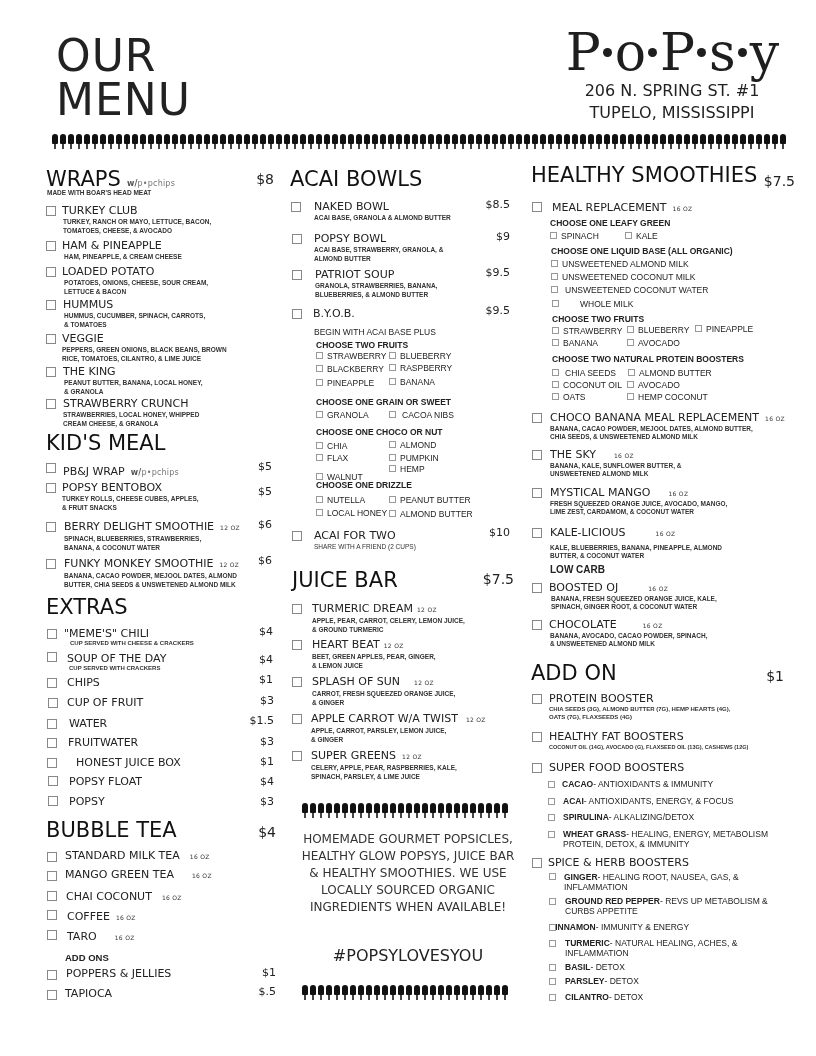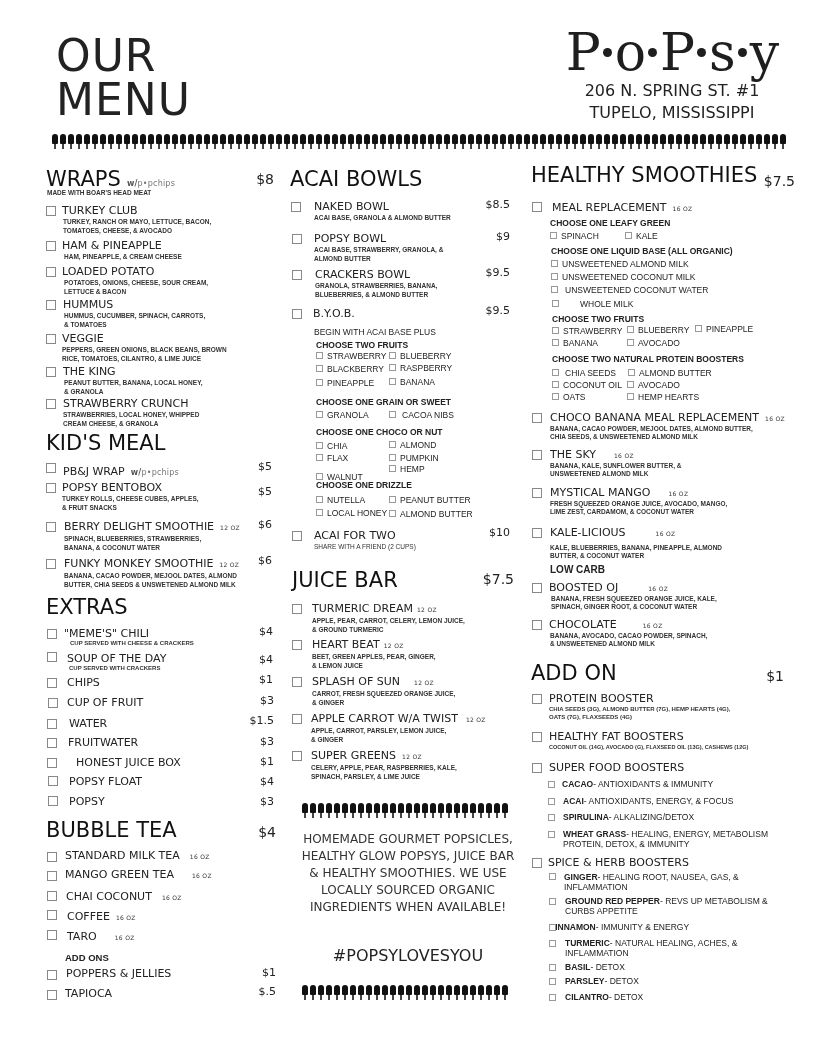--- a/index.html
+++ b/index.html
@@ -365,21 +365,21 @@
       <div class="name">POPSY BOWL</div>
       <div class="desc">ACAI BASE, STRAWBERRY, GRANOLA, &amp;
 ALMOND BUTTER</div>
     </div>
   </div>
 <div class="price" style="left:465px; top:230px; width:45px;">$9</div>
 
 <div class="item" style="left:292px; top:268px;">
     <span class="cb" style="left:0;top:2px"></span>
     <div style="margin-left:23px">
-      <div class="name">CRACKERS BOWL</div>
+      <div class="name">PATRIOT SOUP</div>
       <div class="desc">GRANOLA, STRAWBERRIES, BANANA,
 BLUEBERRIES, &amp; ALMOND BUTTER</div>
     </div>
   </div>
 <div class="price" style="left:465px; top:266px; width:45px;">$9.5</div>
 
 <div class="item" style="left:292px; top:307px;">
     <span class="cb" style="left:0;top:2px"></span>
     <div class="name" style="margin-left:21px">B.Y.O.B.</div>
   </div>
@@ -548,21 +548,21 @@
 <div class="opt" style="left:695px; top:324px;"><span class="cb sm"></span><span>PINEAPPLE</span></div>
 <div class="opt" style="left:552px; top:338px;"><span class="cb sm"></span><span>BANANA</span></div>
 <div class="opt" style="left:627px; top:338px;"><span class="cb sm"></span><span>AVOCADO</span></div>
 
 <div class="abs sub-head" style="left:552px; top:354px;">CHOOSE TWO NATURAL PROTEIN BOOSTERS</div>
 <div class="opt" style="left:552px; top:368px;"><span class="cb sm"></span><span style="margin-left:2px">CHIA SEEDS</span></div>
 <div class="opt" style="left:628px; top:368px;"><span class="cb sm"></span><span>ALMOND BUTTER</span></div>
 <div class="opt" style="left:552px; top:380px;"><span class="cb sm"></span><span>COCONUT OIL</span></div>
 <div class="opt" style="left:627px; top:380px;"><span class="cb sm"></span><span>AVOCADO</span></div>
 <div class="opt" style="left:552px; top:392px;"><span class="cb sm"></span><span>OATS</span></div>
-<div class="opt" style="left:627px; top:392px;"><span class="cb sm"></span><span>HEMP HEARTS</span></div>
+<div class="opt" style="left:627px; top:392px;"><span class="cb sm"></span><span>HEMP COCONUT</span></div>
 
 <div class="item" style="left:532px; top:411px;">
     <span class="cb" style="left:0;top:2px"></span>
     <div style="margin-left:18px">
       <div class="name"><span>CHOCO BANANA MEAL REPLACEMENT</span><span class="size">16 OZ</span></div>
       <div class="desc" style="line-height:8px">BANANA, CACAO POWDER, MEJOOL DATES, ALMOND BUTTER,
 CHIA SEEDS, &amp; UNSWEETENED ALMOND MILK</div>
     </div>
   </div>
 <div class="item" style="left:532px; top:448px;">

